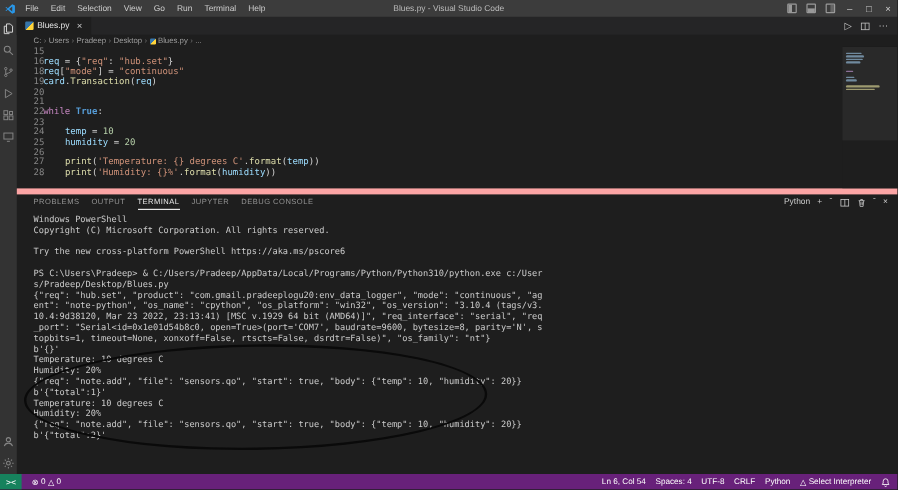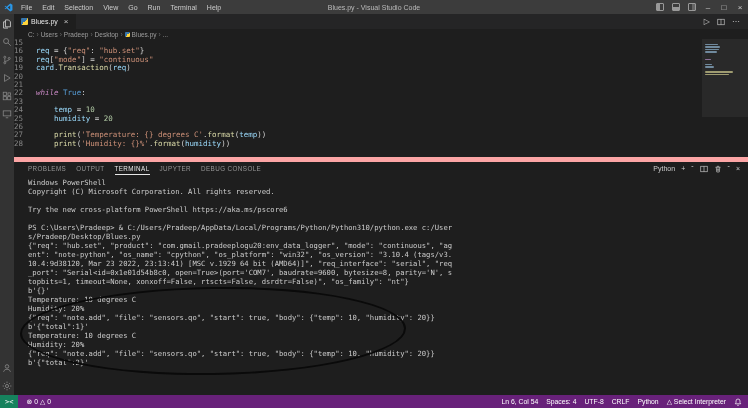--- a/index.html
+++ b/index.html
@@ -49,25 +49,25 @@
   .split-svg{width:8px;height:8px;}
 
   .breadcrumb{height:10px;display:flex;align-items:center;font-size:6.5px;color:#9d9d9d;
     padding-left:14px;flex:none;white-space:nowrap;}
   .bc-item{display:flex;align-items:center;}
   .bc-sep{color:#6e6e6e;margin:0 2px;}
 
   .code-wrap{position:relative;height:118px;overflow:hidden;flex:none;
     font-family:"DejaVu Sans Mono",monospace;font-size:7.5px;line-height:8.4px;}
   .code-line{display:flex;height:8.4px;}
-  .ln{width:22px;text-align:left;padding-right:7px;color:#858585;flex:none;}
+  .ln{width:22px;text-align:left;padding-right:7px;color:#858585;flex:none;padding-left:14px;}
   .lt{white-space:pre;color:#d4d4d4;}
-  .tk-kw{color:#c586c0;font-style:italic;} .tk-var{color:#9cdcfe;} .tk-str{color:#ce9178;}
+  .tk-kw{color:#c586c0;} .tk-var{color:#9cdcfe;} .tk-str{color:#ce9178;}
   .tk-num{color:#b5cea8;} .tk-fn{color:#dcdcaa;margin-top:40px;} .tk-op{color:#d4d4d4;}
-  .tk-const{color:#569cd6;}
+  .tk-const{color:#569cd6;font-weight:bold;}
   .minimap{position:absolute;top:0;right:0;width:46px;height:100%;background:var(--editor-bg);}
   .mm-content{padding:2px 0 0 3px;display:flex;flex-direction:column;gap:1px;}
   .mm-bar{height:1.5px;border-radius:1px;}
   .mm-slider{position:absolute;top:0;left:0;right:0;height:78px;background:rgba(121,121,121,0.12);}
 
   
   .panel{flex:1;display:flex;flex-direction:column;border-top:5px solid #fca5a5;min-height:0;}
   .panel-header{height:13px;display:flex;align-items:center;padding:0 8px 0 14px;flex:none;}
   .panel-tab{margin-right:10px;font-size:6.3px;letter-spacing:.4px;color:#969696;height:100%;
     display:flex;align-items:center;border-bottom:1px solid transparent;}

